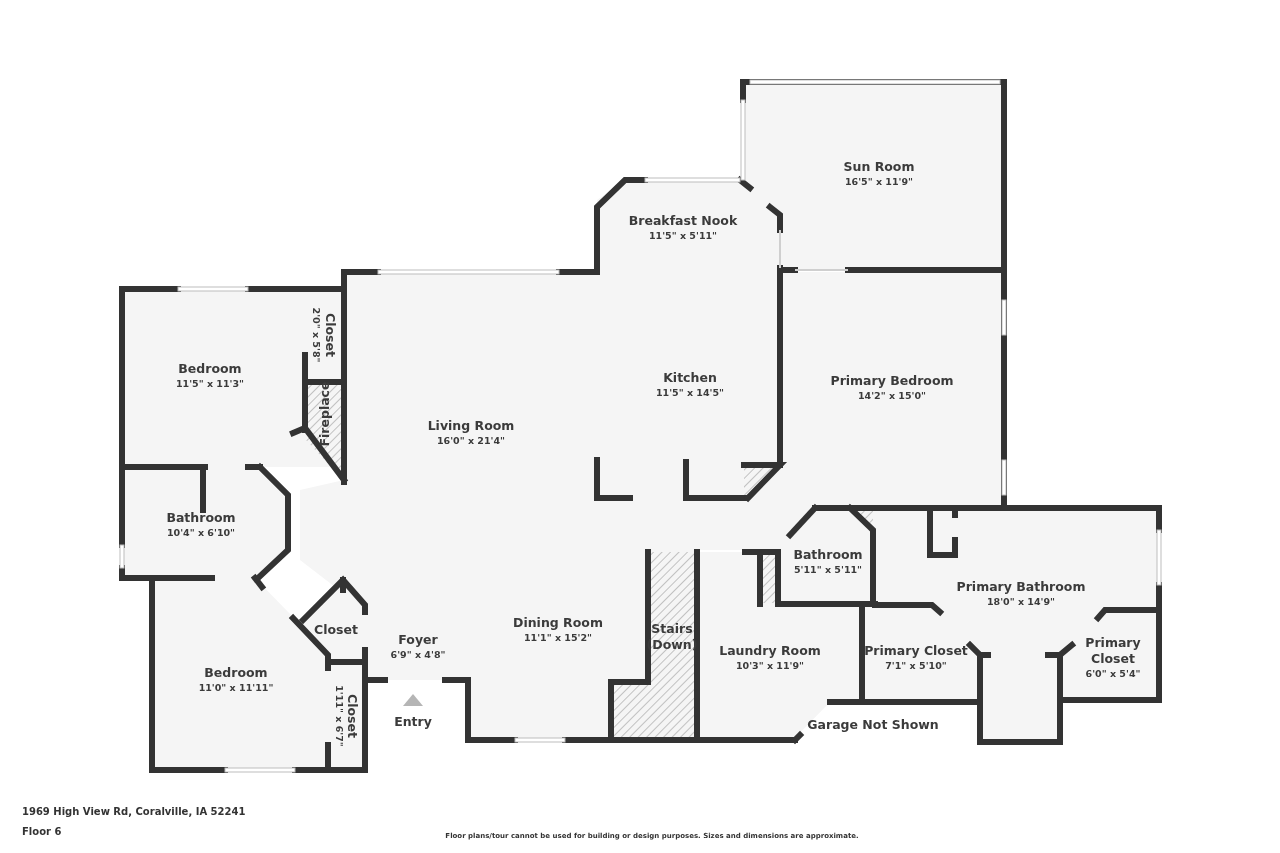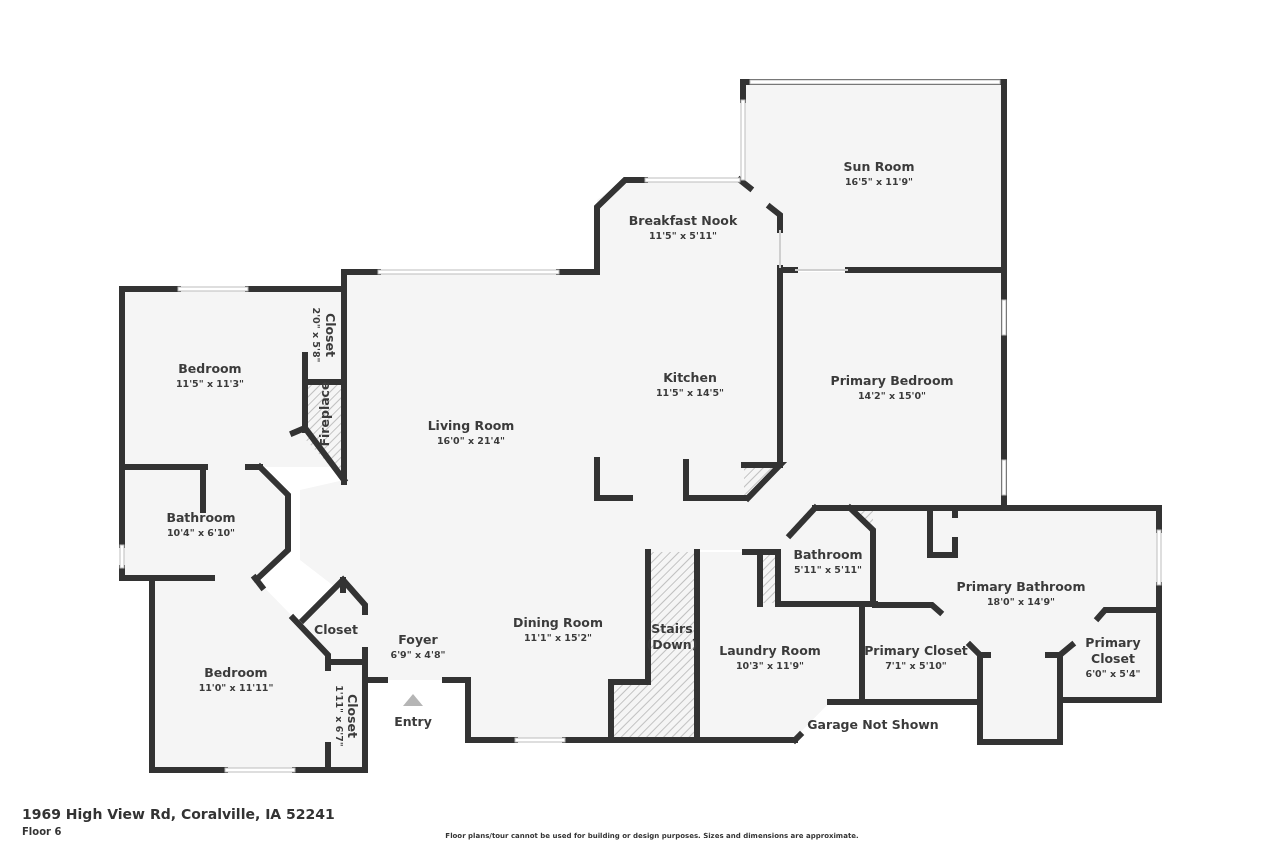--- a/index.html
+++ b/index.html
@@ -4,21 +4,21 @@
   <style>
     html, body { margin:0; padding:0; background:#ffffff; }
     body { width:1280px; height:853px; position:relative; overflow:hidden; font-family:"DejaVu Sans", sans-serif; }
     #plan { position:absolute; left:0; top:0; }
     .wall { stroke:#333333; stroke-width:6; stroke-linecap:square; fill:none; }
     .window { stroke:#bdbdbd; stroke-width:1; fill:#ffffff; }
     .opening { stroke:#cfcfcf; stroke-width:2; fill:none; }
     .room-name { font-family:"DejaVu Sans", sans-serif; font-size:12.5px; font-weight:bold; fill:#3b3b3b; text-anchor:middle; }
     .room-dim { font-family:"DejaVu Sans", sans-serif; font-size:9.5px; font-weight:bold; fill:#3b3b3b; text-anchor:middle; }
     .footer { position:absolute; font-family:"DejaVu Sans", sans-serif; font-weight:bold; color:#333333; }
-    #addr { left:22px; top:806px; font-size:14px; }
+    #addr { left:22px; top:806px; font-size:10px; }
     #floor { left:22px; top:826px; font-size:10px; }
     #disclaimer { left:0; width:1280px; text-align:center; top:832px; font-size:7px;margin-left:12px; }
   </style>
 </head>
 <body>
 
 <svg id="plan" width="1280" height="853" viewBox="0 0 1280 853">
   <defs>
     <pattern id="hatch" patternUnits="userSpaceOnUse" width="6" height="6" patternTransform="rotate(45)">
       <rect width="6" height="6" fill="#f5f5f5"></rect>

